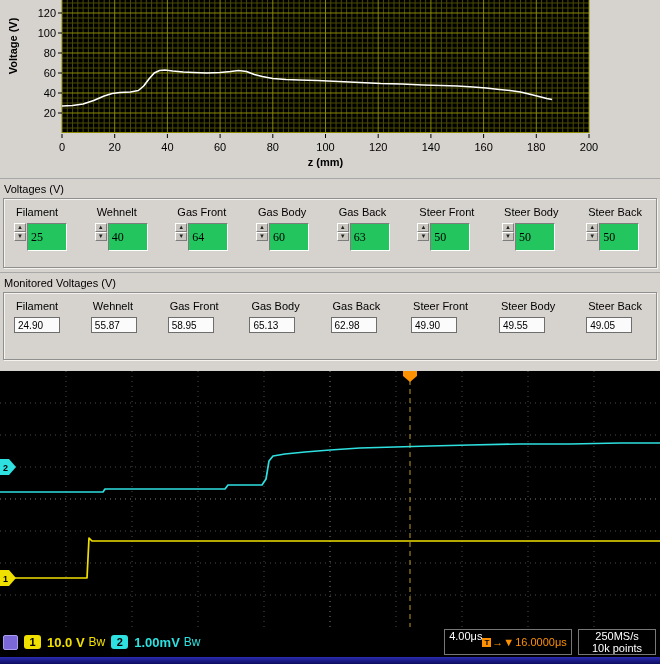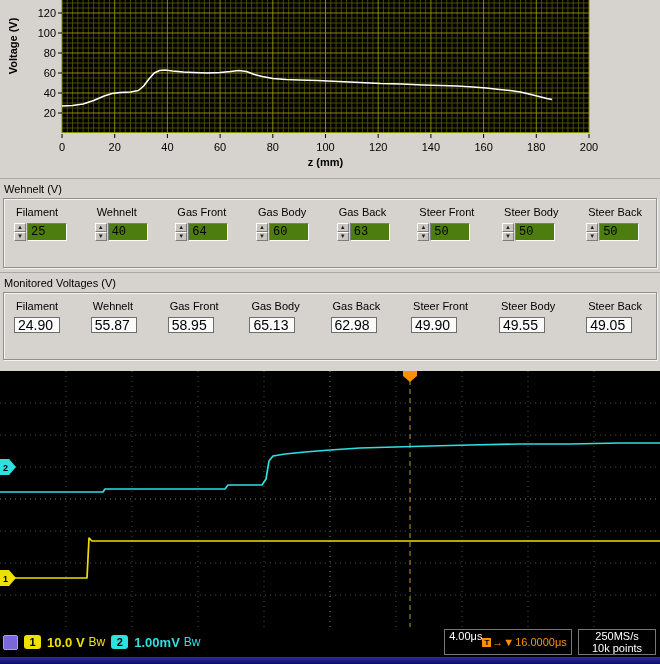--- a/index.html
+++ b/index.html
@@ -19,25 +19,25 @@
     box-sizing:border-box;display:flex;justify-content:space-between;padding:7px 14px 0 10px;}
   .voltages-box{height:70px;}
   .monitored-box{height:68px;}
   .gap4{height:4px;} .gap11{height:11px;}
   .vcol{display:flex;flex-direction:column;align-items:flex-start;}
   .vlabel{font-size:11px;margin:0 0 5px 2px;white-space:nowrap;}
   .vfield{display:flex;align-items:stretch;height:18px;}
   .spinner{display:flex;flex-direction:column;width:12px;margin-right:1px;}
   .spin{flex:1;background:#c9c6c0;border:1px solid;border-color:#ffffff #7d7d7d #7d7d7d #ffffff;
     font-size:6px;line-height:7px;text-align:center;color:#222;cursor:pointer;box-sizing:border-box;}
-  .vinput{width:40px;height:18px;box-sizing:border-box;border:1px solid;
-    border-color:#7d7d7d #ffffff #ffffff #7d7d7d;background:#4d7c0f;font-family:Liberation Mono, monospace;
+  .vinput{width:40px;height:28px;box-sizing:border-box;border:1px solid;
+    border-color:#7d7d7d #ffffff #ffffff #7d7d7d;background:#22c55e;font-family:Liberation Serif, serif;
     font-size:12px;padding:0 0 0 3px;outline:none;}
   .ind{width:46px;height:16px;box-sizing:border-box;border:1px solid #6e6e6e;background:#fbfbfb;
-    font-size:14px;line-height:15px;padding-left:3px;}
+    font-size:10px;line-height:15px;padding-left:3px;}
   
   .scope{background:#000;height:293px;}
   #scope-svg{display:block;background:#000;}
   .scope-bar{height:30px;background:#000;display:flex;align-items:center;padding:0 3px;gap:6px;}
   .menu-chip{width:13px;height:13px;background:#7b68d8;border:1px solid #a99cf0;border-radius:2px;flex:0 0 auto;}
   .ch-badge{width:17px;height:14px;border-radius:3px;color:#000;font-size:11px;font-weight:bold;
     display:flex;align-items:center;justify-content:center;flex:0 0 auto;}
   .ch1-badge{background:#f0e000;} .ch2-badge{background:#2ee0e0;}
   .ch1-text{color:#f0e000;font-size:13px;font-weight:bold;white-space:nowrap;}
   .ch2-text{color:#2ee0e0;font-size:13px;font-weight:bold;white-space:nowrap;}
@@ -222,21 +222,21 @@
         <text x="483.59999999999997" y="151" text-anchor="middle" font-size="11" fill="#000">160</text>
         <line x1="536.3" y1="134" x2="536.3" y2="138" stroke="#000"></line>
         <text x="536.3" y="151" text-anchor="middle" font-size="11" fill="#000">180</text>
         <line x1="589" y1="134" x2="589" y2="138" stroke="#000"></line>
         <text x="589" y="151" text-anchor="middle" font-size="11" fill="#000">200</text>
       </svg>
     <div class="y-axis-title">Voltage (V)</div>
     <div class="x-axis-title">z (mm)</div>
   </div>
 
-  <div class="section-label">Wehnelt (V)</div>
+  <div class="section-label">Voltages (V)</div>
   <div class="groupbox voltages-box">
 
     <div class="vcol">
       <div class="vlabel">Filament</div>
       <div class="vfield">
         <div class="spinner">
           <div class="spin">▲</div>
           <div class="spin">▼</div>
         </div>
         <input class="vinput" value="25" style="">

